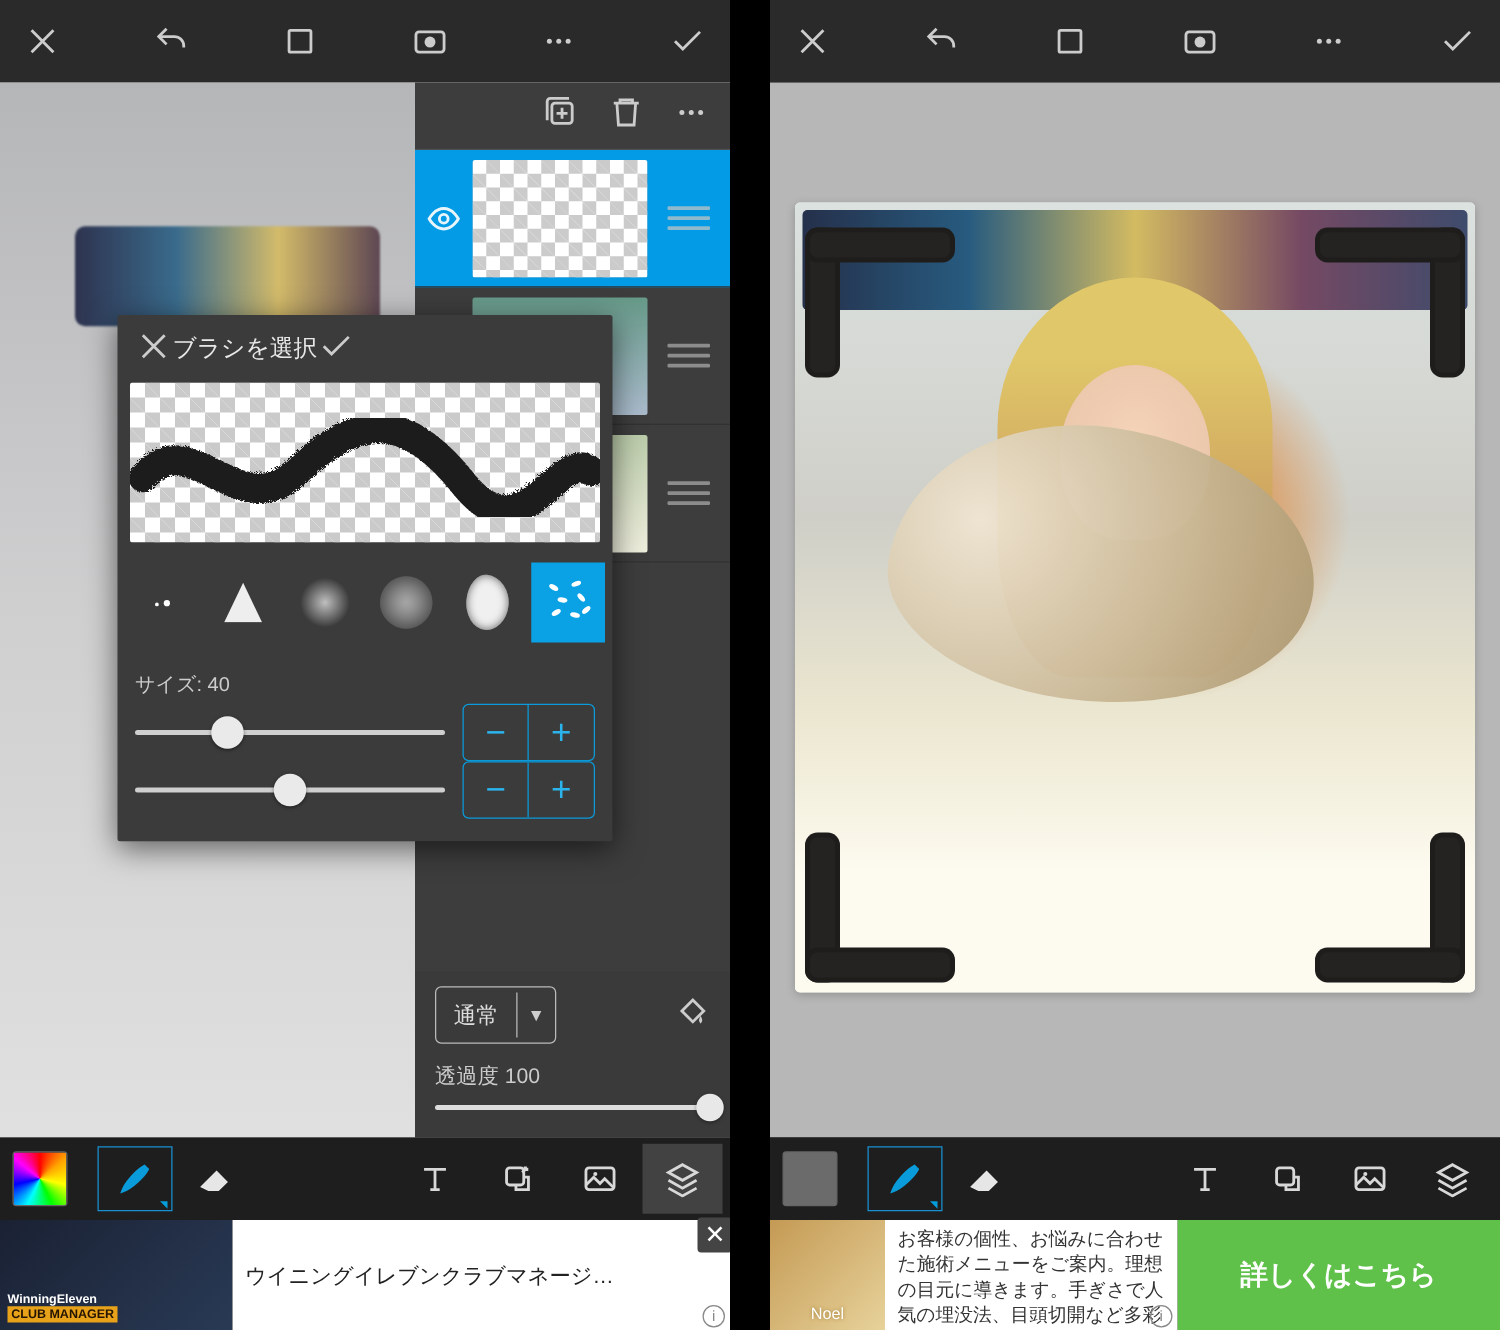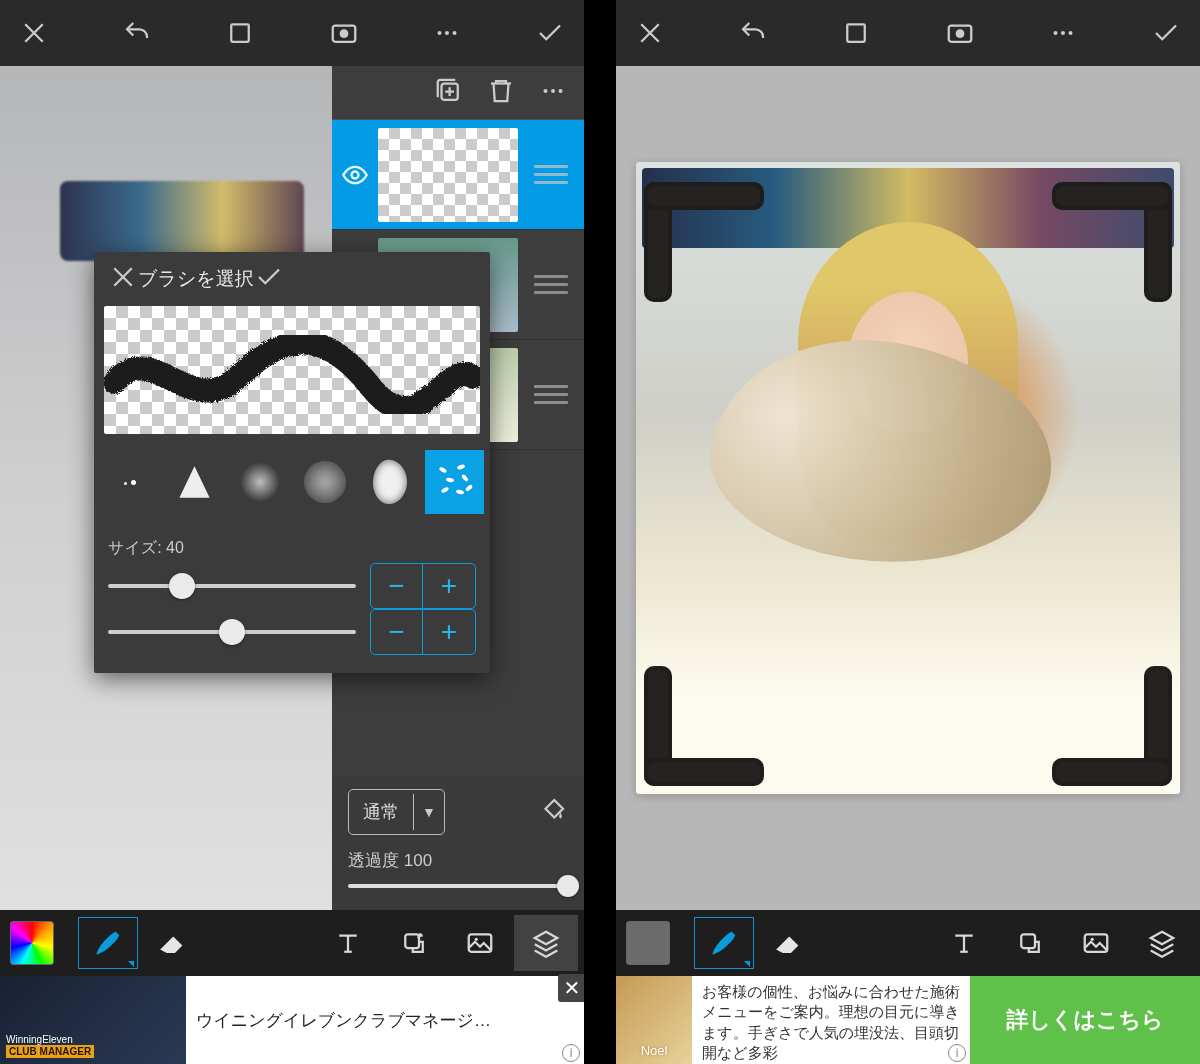--- a/index.html
+++ b/index.html
@@ -80,22 +80,22 @@
 .tool svg { width:30px;height:30px;stroke:#d8d8d8;fill:none;stroke-width:1.8; }
 .tool.stacked { background:#424242; }
 
 .adbar { position:absolute; left:0; right:0; bottom:0; height:88px; display:flex; align-items:stretch; background:#111; }
 .adbar .adimg { width:186px; background:linear-gradient(135deg,#1a2133,#293a55); display:flex; align-items:center; justify-content:center; font-size:10px; color:#eec; position:relative; overflow:hidden; }
 .adbar .adtext { flex:1; background:#fff; color:#222; padding:6px 10px; font-size:17px; display:flex; flex-direction:column; justify-content:center; position:relative; }
 .adbar .adtext.vert { justify-content:flex-start; font-size:15px; line-height:1.35; }
 .adbar .dlbtn { background:#177CE9; color:#fff; text-align:center; padding:8px 0; font-size:20px; border-radius:3px; margin-top:4px; font-weight:600; }
 .adbar .close-ad { position:absolute; top:-2px; right:-2px; width:28px;height:28px;background:#444;color:#fff;font-size:20px;text-align:center;line-height:28px;border-radius:3px; }
 .adbar .info-ad { position:absolute; bottom:2px; right:4px; width:18px;height:18px;border:1px solid #888;border-radius:50%;font-size:12px;color:#888;text-align:center;line-height:16px; }
-.adbar .green-cta { width:230px; background:#5FC04A; color:#fff; font-size:22px; display:flex; align-items:center; justify-content:center; font-weight:700; }
-.adbar .noel-img { width:76px; background:linear-gradient(135deg,#c49a54,#e7d29a); display:flex; align-items:flex-end; justify-content:center; color:#fff; font-size:13px; padding-bottom:6px; text-shadow:0 0 3px #a07a30; }
+.adbar .green-cta { width:258px; background:#5FC04A; color:#fff; font-size:22px; display:flex; align-items:center; justify-content:center; font-weight:700; }
+.adbar .noel-img { width:92px; background:linear-gradient(135deg,#c49a54,#e7d29a); display:flex; align-items:flex-end; justify-content:center; color:#fff; font-size:13px; padding-bottom:6px; text-shadow:0 0 3px #a07a30; }
 .grip-lines { display:flex; flex-direction:column; gap:5px; }
 .grip-lines span { display:block; width:34px; height:3px; background:#8fb9cc; border-radius:1px; }
 .layer-row:not(.selected) .grip-lines span { background:#8c8c8c; }
 .eye svg { width:28px;height:28px; stroke:#e8f5fb; fill:none; stroke-width:2; }
 .triangle-info { position:absolute; bottom:2px; right:4px; }
 </style>
 </head>
 <body>
 
 <div class="screen left">
@@ -337,21 +337,21 @@
             <path d="M3 13l9 5 9-5"></path>
             <path d="M3 18l9 5 9-5"></path>
           </svg>
         </div>
     </div>
   </div>
 
   <div class="adbar">
     <div class="adimg">
       <div style="position:absolute;bottom:6px;left:6px;font-size:10px;line-height:1.1;">
-        <div style="color:#fff;font-weight:400;">WinningEleven</div>
+        <div style="color:#fff;font-weight:700;">WinningEleven</div>
         <div style="background:#e7a21a;color:#251400;padding:1px 3px;font-weight:800;">CLUB MANAGER</div>
       </div>
     </div>
     <div class="adtext">
       <div style="white-space:nowrap;overflow:hidden;text-overflow:ellipsis;">ウイニングイレブンクラブマネージ…</div>
       <div class="close-ad">✕</div>
       <div class="info-ad">i</div>
     </div>
   </div>
 </div>

